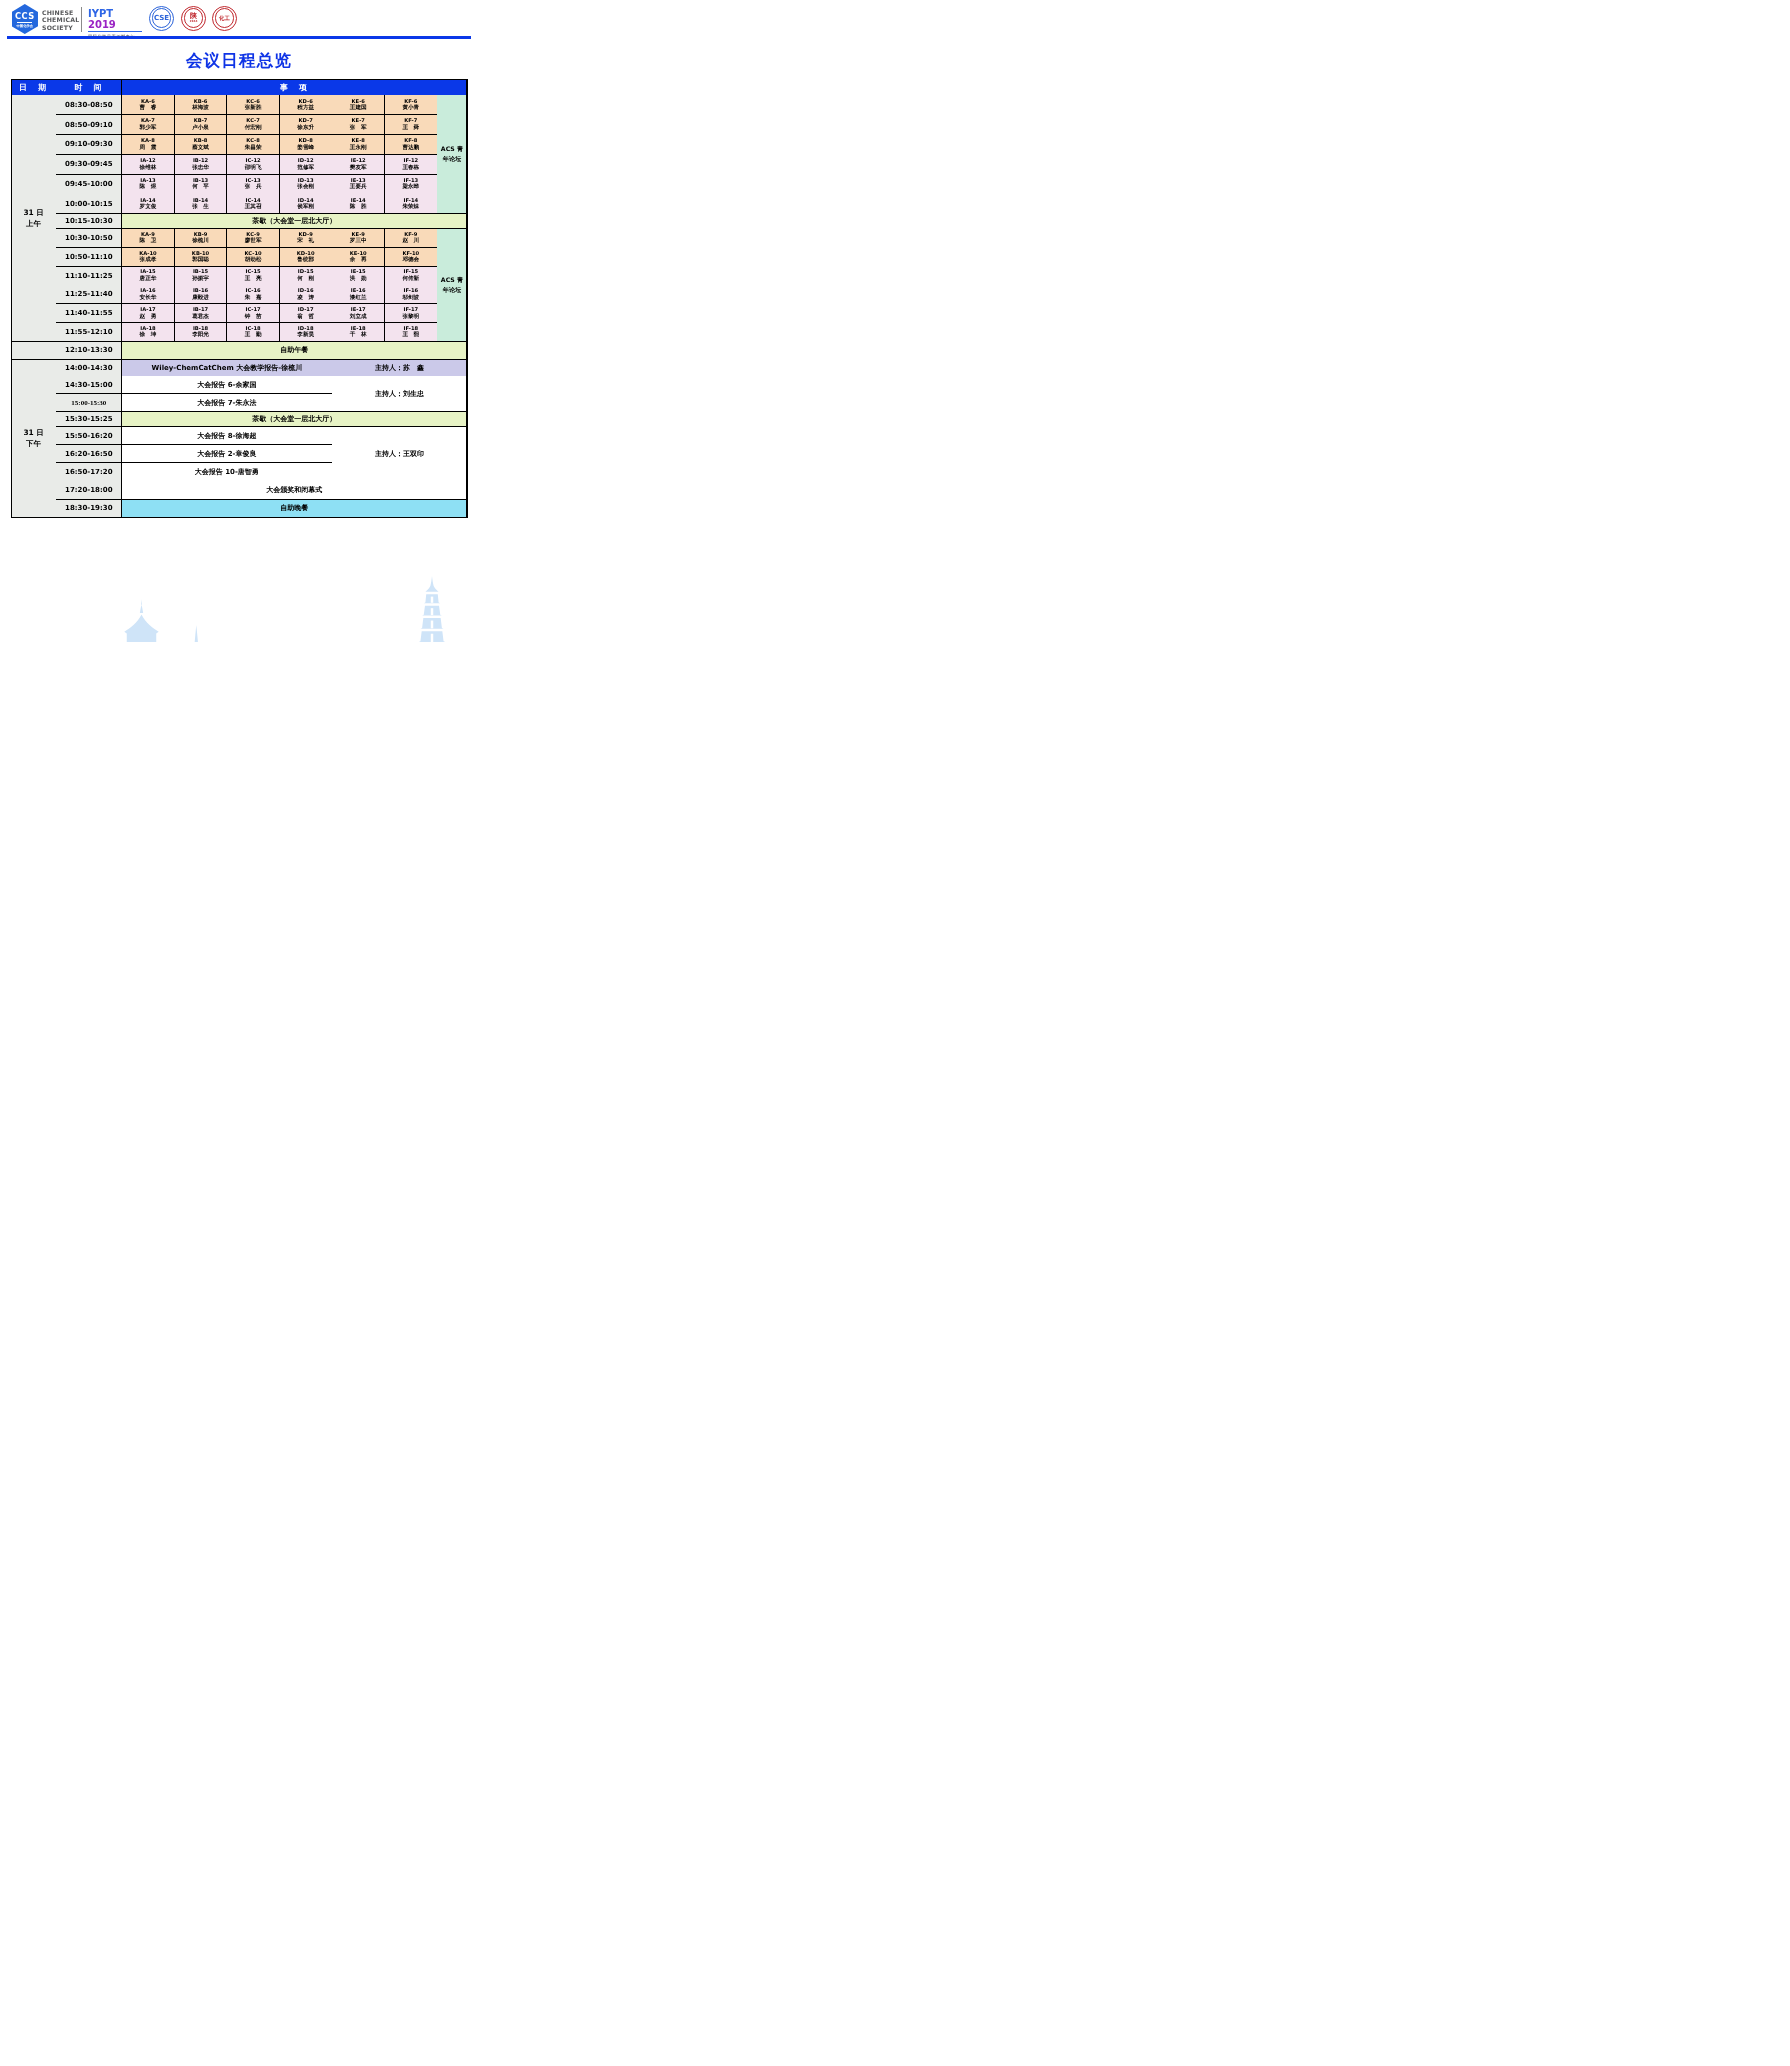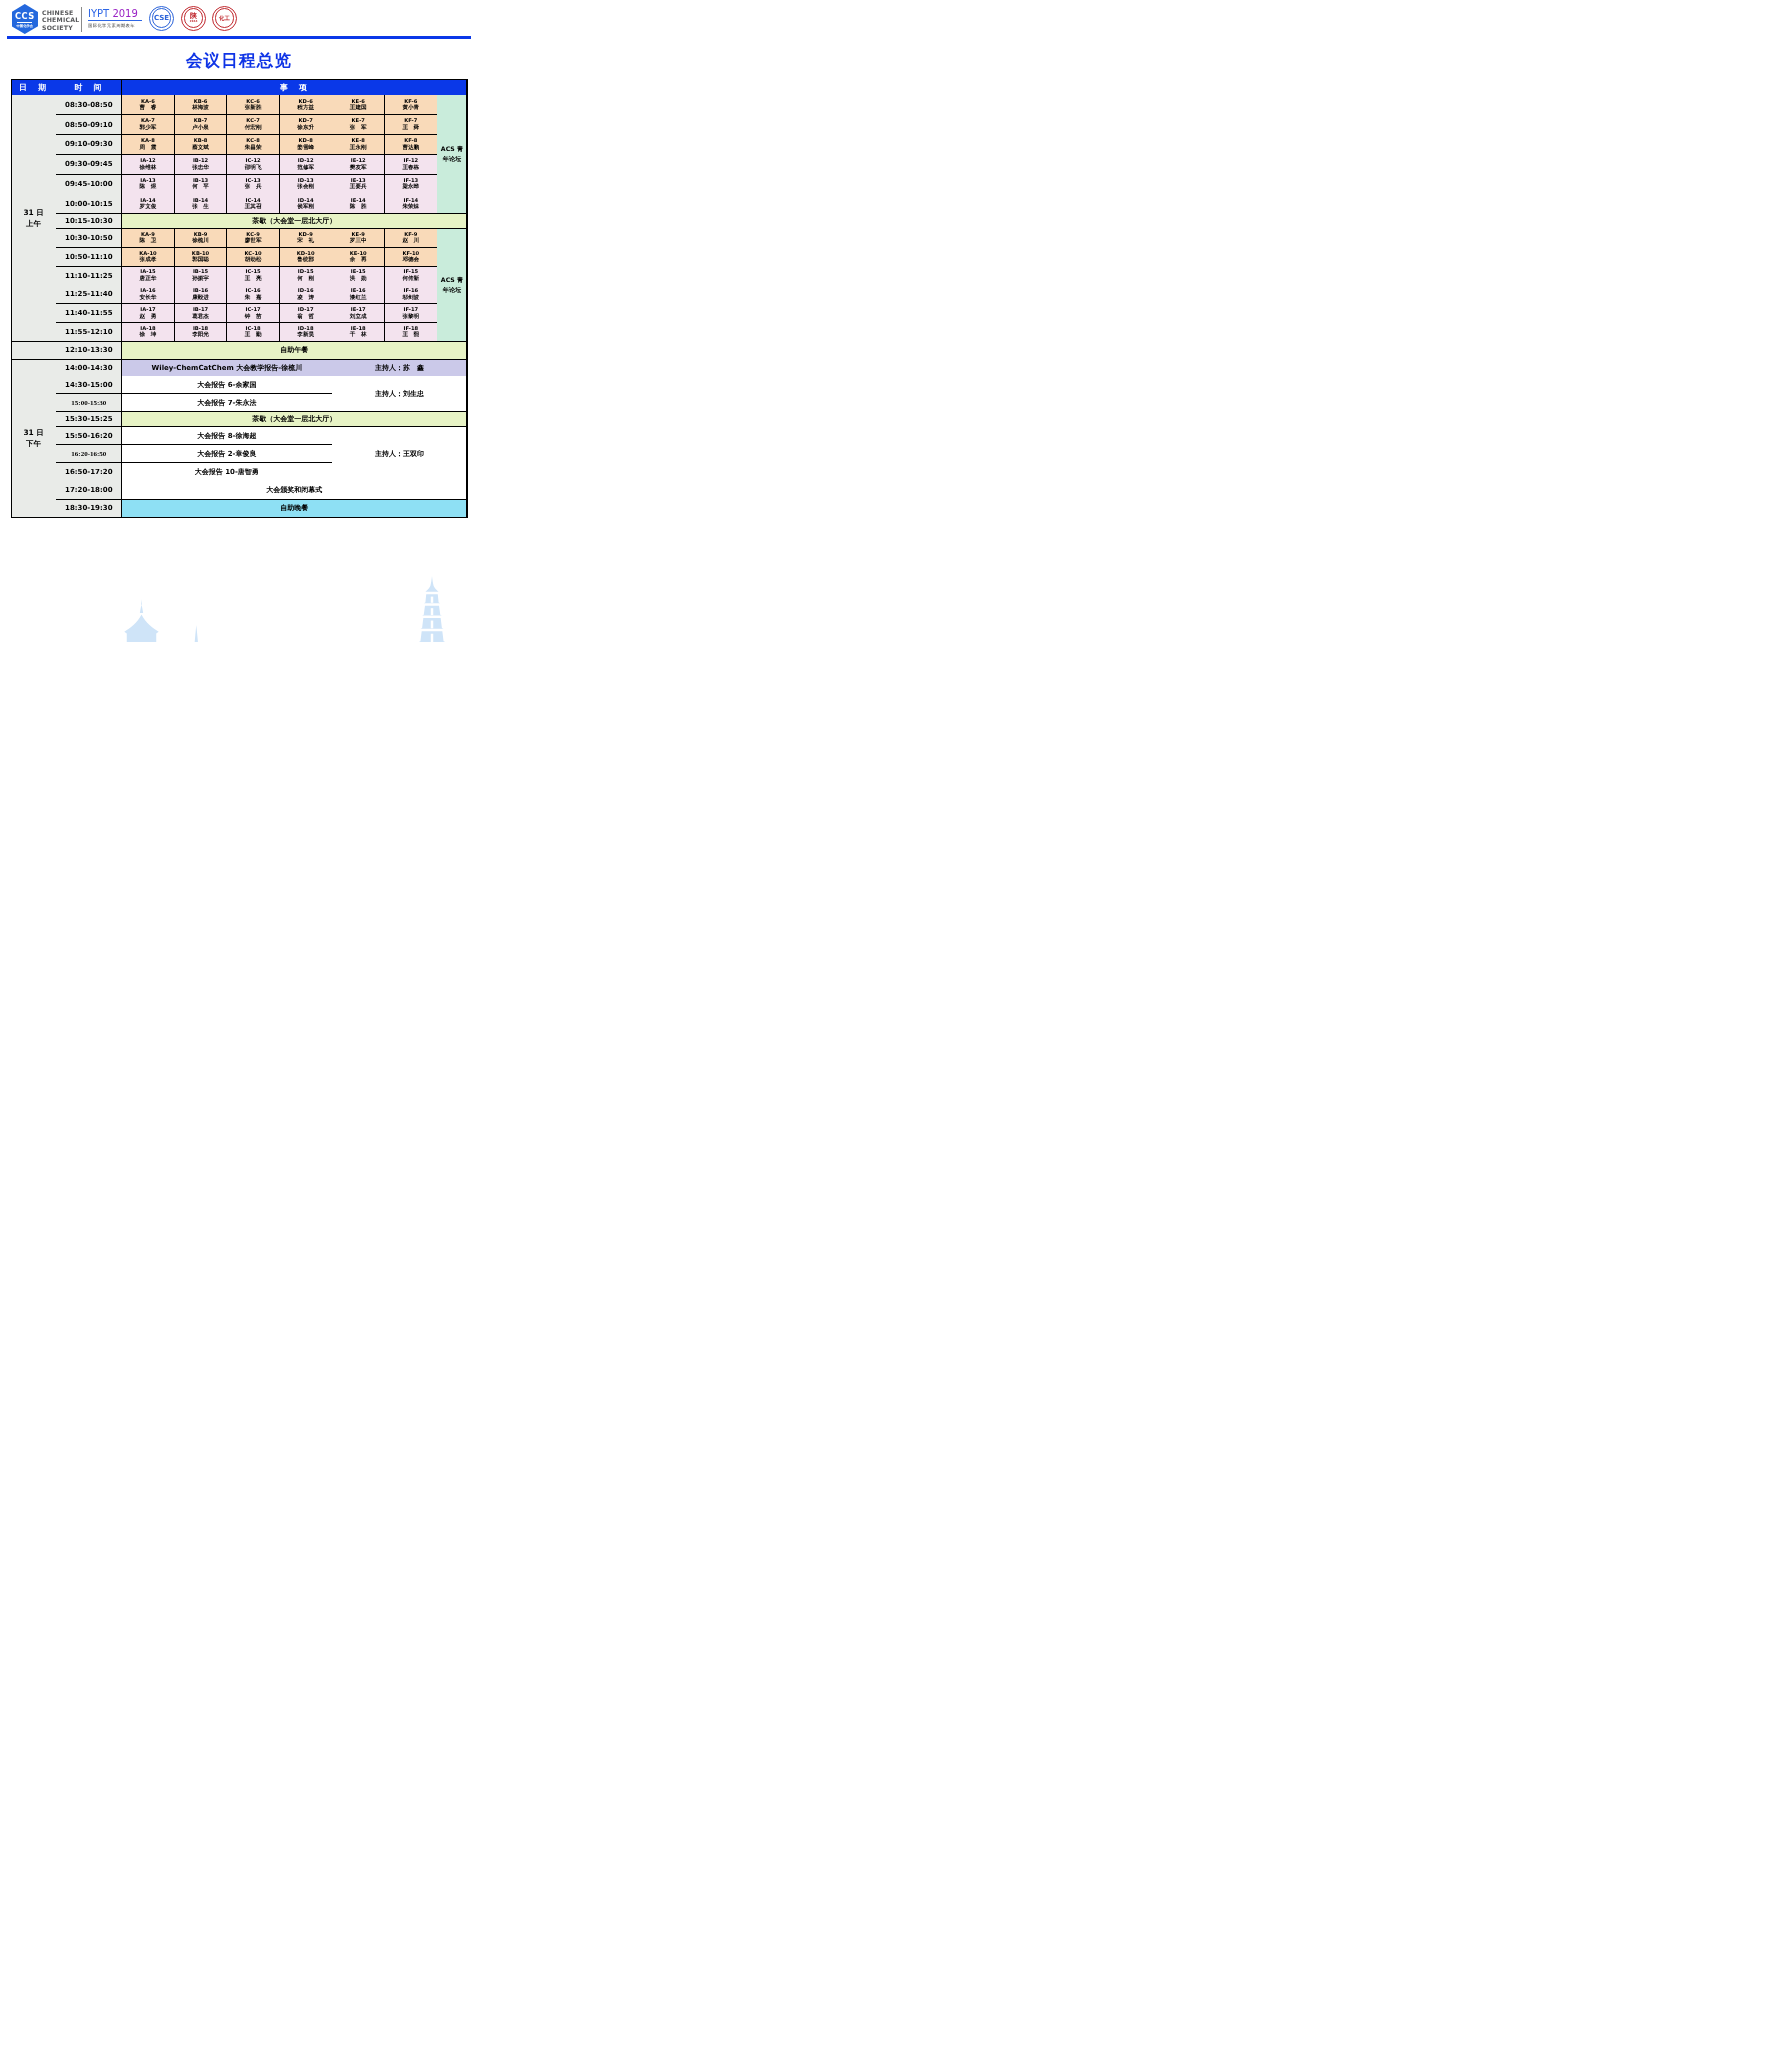--- a/index.html
+++ b/index.html
@@ -9,21 +9,21 @@
   .hex{position:absolute;left:11.6px;top:4.1px;width:26.4px;height:30px;background:#2468dd;
        clip-path:polygon(50% 0,100% 26%,100% 74%,50% 100%,0 74%,0 26%);
        display:flex;flex-direction:column;align-items:center;justify-content:center;color:#fff;}
   .hex .abbr{font-size:8.3px;font-weight:bold;letter-spacing:0.4px;}
   .hex .bar{width:15px;height:0.8px;background:#fff;margin:1.2px 0;}
   .hex .cn{font-size:3.3px;font-weight:bold;}
   .ccs-en{position:absolute;left:42px;top:9px;font-size:6.2px;font-weight:bold;color:#58595b;
           line-height:1.2;letter-spacing:0.2px;}
   .vdiv{position:absolute;left:81px;top:6.6px;width:0.8px;height:25px;background:#8a8a8a;}
   .iypt{position:absolute;left:88px;top:8.3px;width:54px;}
-  .iypt-main{font-size:10px;font-weight:normal;}
+  .iypt-main{font-size:10px;font-weight:bold;}
   .iypt-main .a{color:#2e66e6;} .iypt-main .b{color:#9a23c4;}
   .iypt-line{height:1.2px;background:#2e66e6;margin:0.8px 0 1.7px;}
   .iypt-sub{font-size:4.3px;color:#3a3a3a;letter-spacing:0.4px;white-space:nowrap;}
   .seal{position:absolute;top:5.8px;width:23px;height:23px;border-radius:50%;
         display:flex;flex-direction:column;align-items:center;justify-content:center;text-align:center;}
   .seal .ring{position:absolute;inset:1.7px;border-radius:50%;}
   .seal-blue{border:1.2px solid #2b63d9;color:#2b63d9;}
   .seal-blue .ring{border:0.4px solid #2b63d9;}
   .seal-red{border:1.2px solid #c0272d;color:#c0272d;}
   .seal-red .ring{border:0.4px solid #c0272d;}
@@ -143,21 +143,21 @@
     <div class="cell time-cell" style="grid-area: 11 / 2;">11:10-11:25</div>
     <div class="cell time-cell" style="grid-area: 12 / 2;">11:25-11:40</div>
     <div class="cell time-cell" style="grid-area: 13 / 2;">11:40-11:55</div>
     <div class="cell time-cell" style="grid-area: 14 / 2;">11:55-12:10</div>
     <div class="cell time-cell" style="grid-area: 15 / 2;">12:10-13:30</div>
     <div class="cell time-cell" style="grid-area: 16 / 2;">14:00-14:30</div>
     <div class="cell time-cell" style="grid-area: 17 / 2;">14:30-15:00</div>
     <div class="cell time-cell" style="grid-area: 18 / 2; font-family: Liberation Serif, serif;">15:00-15:30</div>
     <div class="cell time-cell" style="grid-area: 19 / 2;">15:30-15:25</div>
     <div class="cell time-cell" style="grid-area: 20 / 2;">15:50-16:20</div>
-    <div class="cell time-cell" style="grid-area: 21 / 2; font-family: Liberation Serif, serif;">16:20-16:50</div>
+    <div class="cell time-cell" style="grid-area: 21 / 2;">16:20-16:50</div>
     <div class="cell time-cell" style="grid-area: 22 / 2;">16:50-17:20</div>
     <div class="cell time-cell" style="grid-area: 23 / 2;">17:20-18:00</div>
     <div class="cell time-cell" style="grid-area: 24 / 2;">18:30-19:30</div>
     <div class="cell sess peach" style="grid-area: 2 / 3;">
       <div class="code">KA-6</div>
       <div class="nm">曹　睿</div>
     </div>
     <div class="cell sess peach" style="grid-area: 2 / 4;">
       <div class="code">KB-6</div>
       <div class="nm">林海波</div>

